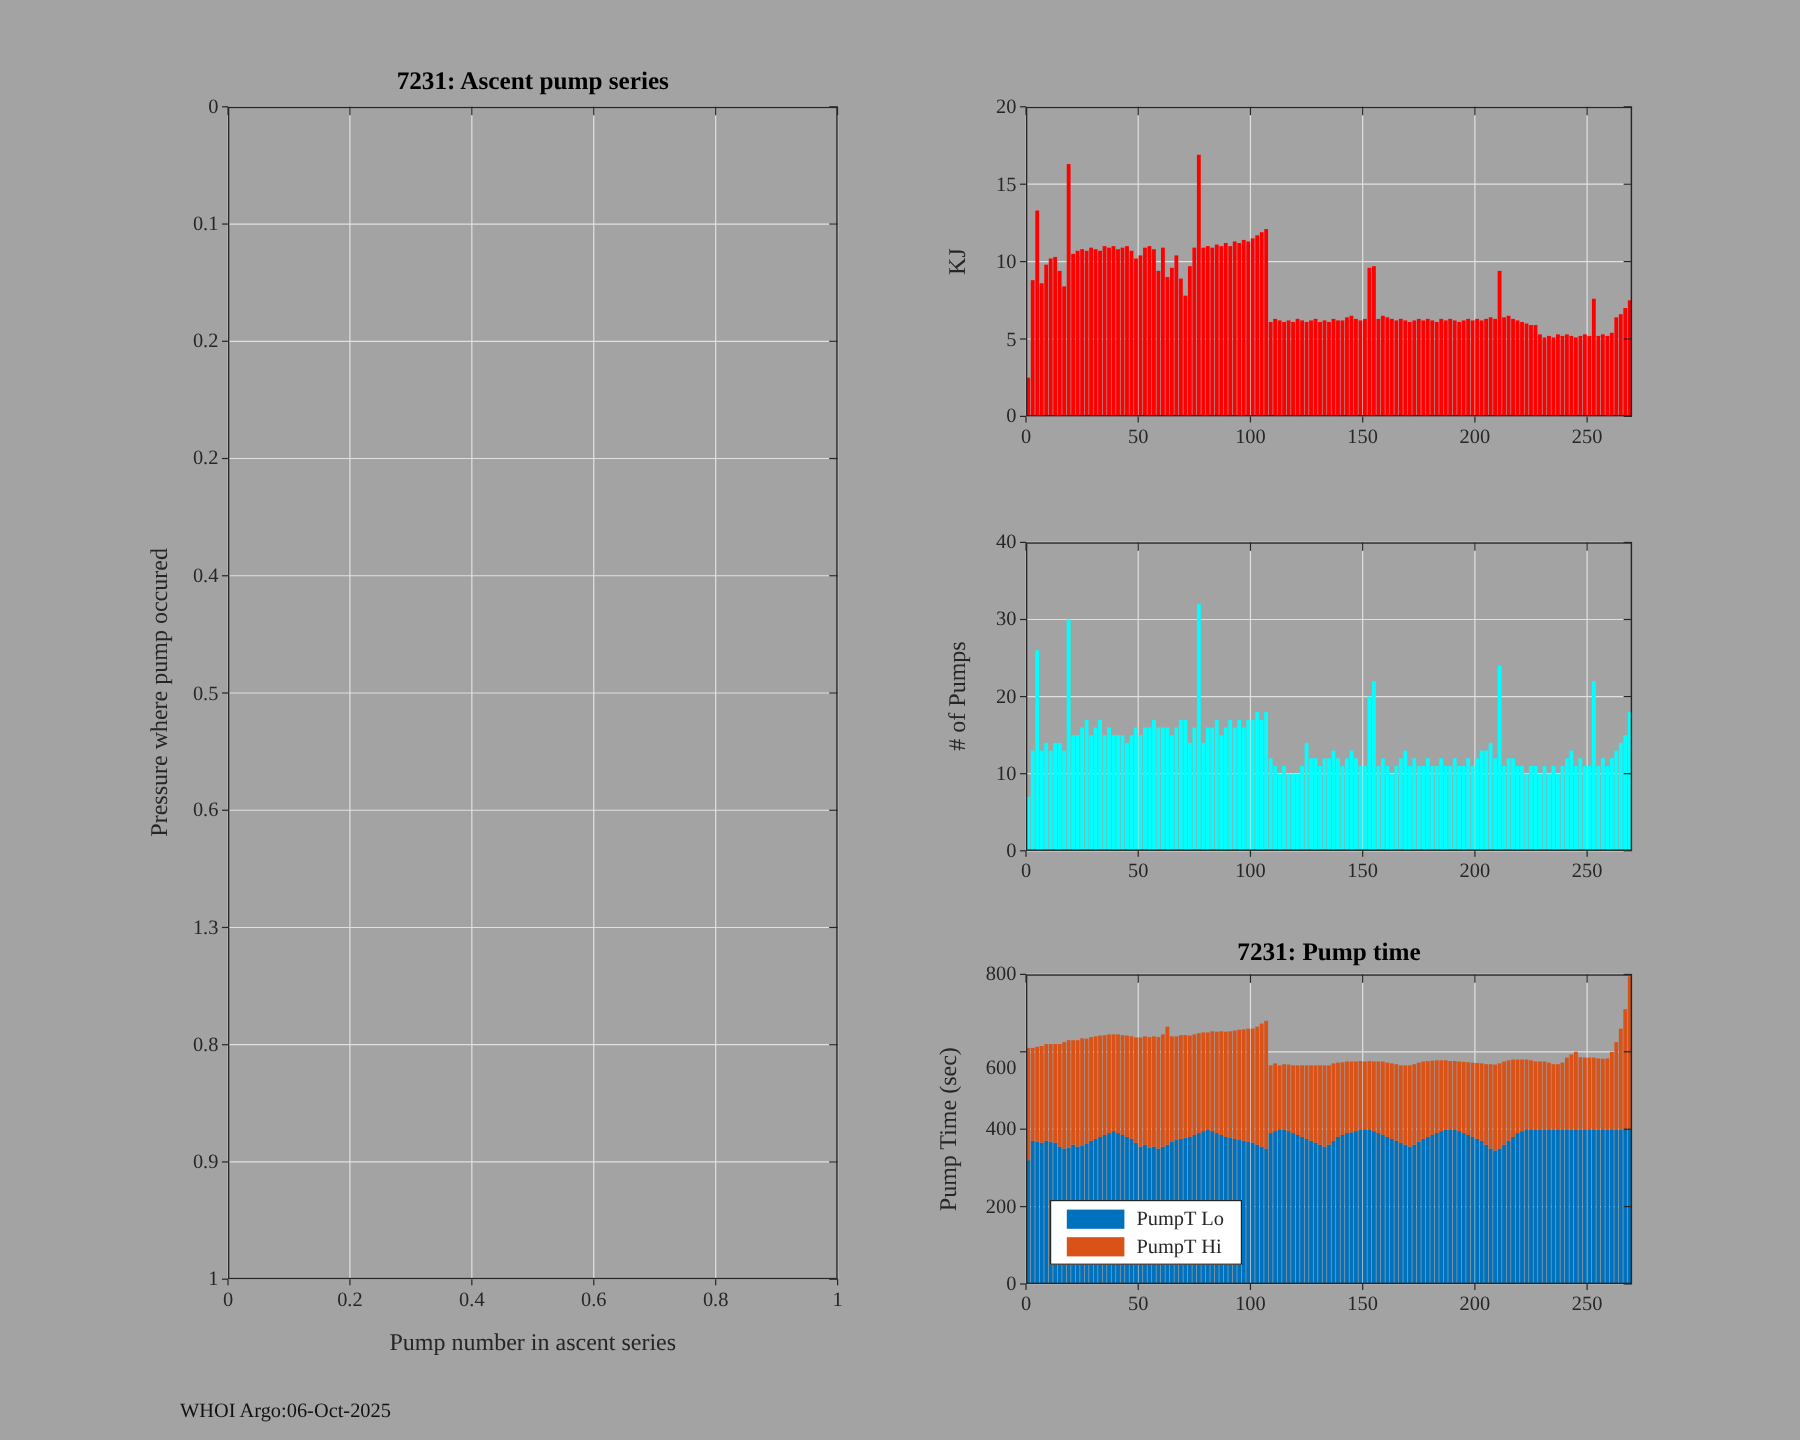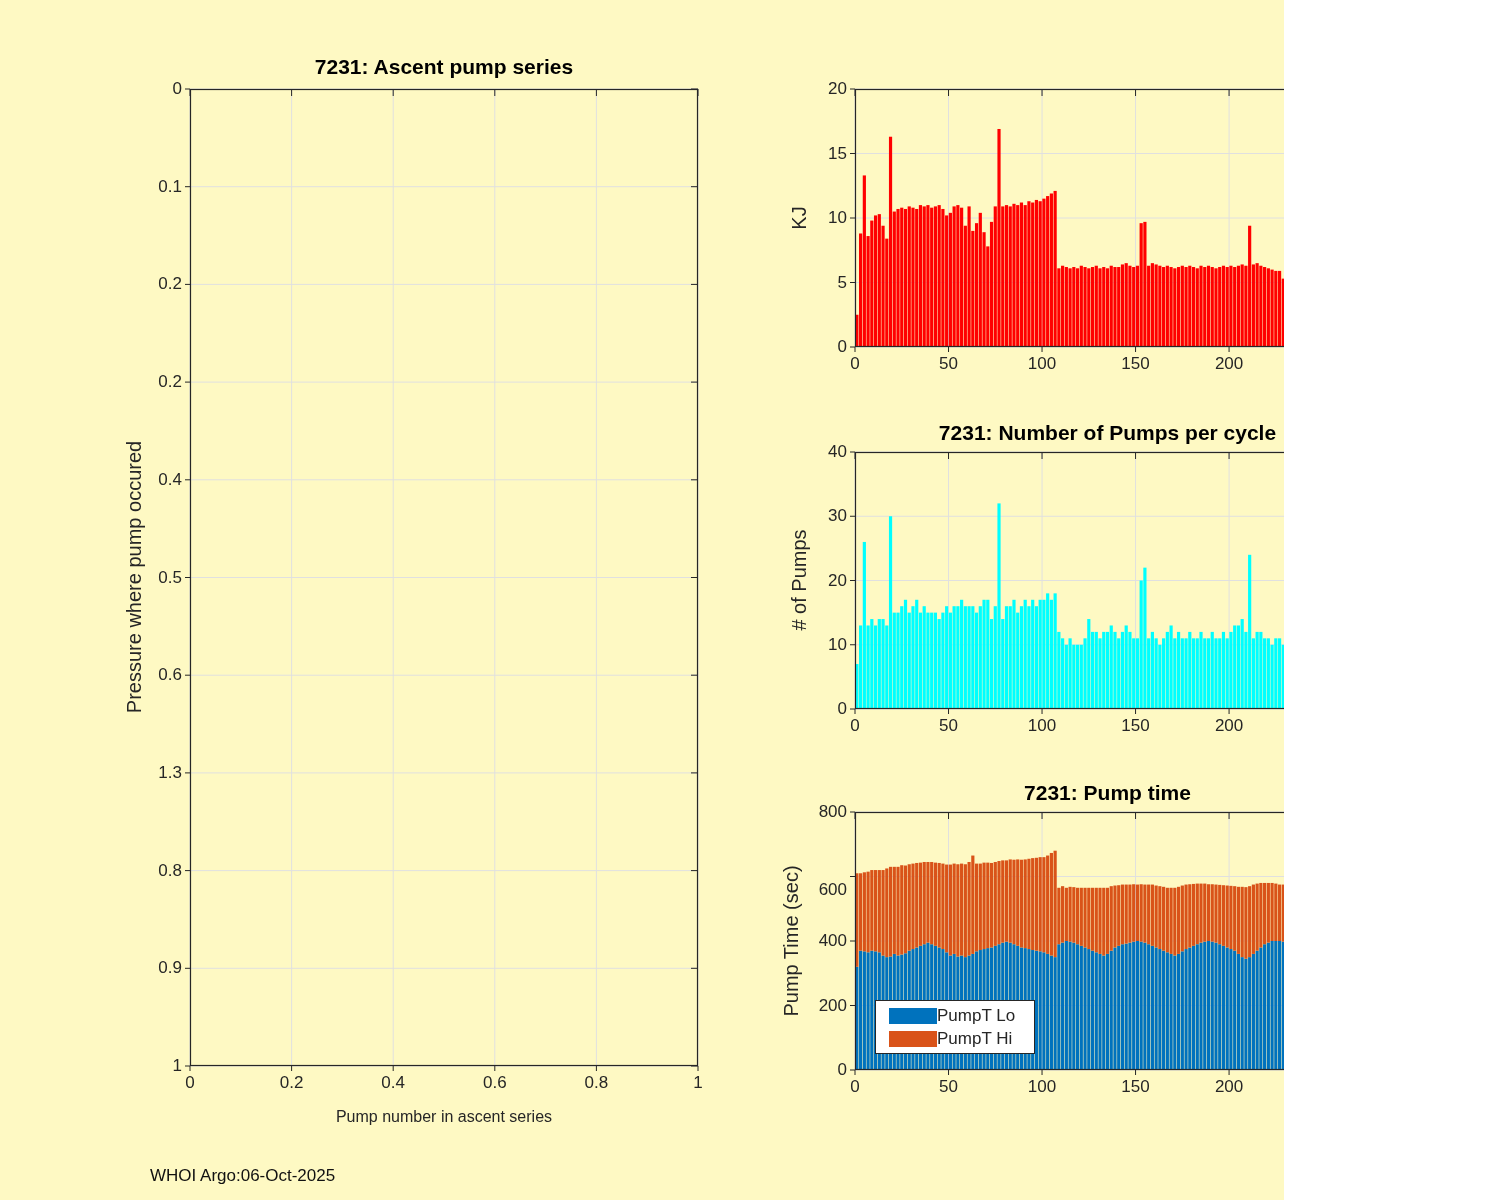--- a/index.html
+++ b/index.html
@@ -1,39 +1,38 @@
 <!DOCTYPE html>
 <html><head>
 <meta charset="utf-8">
 <style>
   html,body{margin:0;padding:0;background:#ffffff;}
   body{width:1500px;height:1200px;font-family:"Liberation Sans","DejaVu Sans",sans-serif;color:#262626;}
-  .figure{position:relative;width:1284px;height:1200px;background:#fef9c3;overflow:hidden;}
+  .figure{position:relative;width:1500px;height:1200px;background:#a3a3a3;overflow:hidden;font-family:Liberation Serif, serif;}
   .axes{position:absolute;}
   .title{position:absolute;font-weight:bold;font-size:21px;color:#000;text-align:center;white-space:nowrap;}
-  .xlabel{position:absolute;font-size:16px;color:#262626;text-align:center;white-space:nowrap;}
+  .xlabel{position:absolute;font-size:20px;color:#262626;text-align:center;white-space:nowrap;}
   .ylabel{position:absolute;font-size:20px;color:#262626;white-space:nowrap;transform:translate(-50%,-50%) rotate(-90deg);}
   .footer{position:absolute;font-size:17px;color:#111;}
   .tick-label{position:absolute;width:80px;text-align:center;font-size:17px;color:#262626;line-height:20px;}
   .tick-label.ytick{width:70px;text-align:right;}
   .grid{stroke:#e0e0e0;stroke-width:1;}
   .tick{stroke:#262626;stroke-width:1;}
   .axbox{fill:none;stroke:#262626;stroke-width:1.2;}
   .legend{position:absolute;left:20px;top:188px;width:160px;height:54px;background:#fff;border:1px solid #262626;z-index:2;display:flex;flex-direction:column;justify-content:center;gap:4px;padding-left:13px;box-sizing:border-box;}
-  .legend-row{display:flex;align-items:center;height:19px;}
+  .legend-row{display:flex;align-items:center;gap:10px;height:19px;}
   .legend-swatch{display:inline-block;width:48px;height:16px;}
   .legend-label{font-size:17px;color:#262626;white-space:nowrap;}
 </style>
 </head>
 <body>
 
 <div class="figure">
 
   <div class="title" style="left:190px;top:55px;width:508px;">7231: Ascent pump series</div>
-  <div class="title" style="left:855px;top:421px;width:505px;">7231: Number of Pumps per cycle</div>
   <div class="title" style="left:855px;top:781px;width:505px;">7231: Pump time</div>
 
   <div class="ylabel" style="left:134px;top:577px;">Pressure where pump occured</div>
   <div class="xlabel" style="left:190px;top:1108px;width:508px;">Pump number in ascent series</div>
   <div class="ylabel" style="left:799px;top:218px;">KJ</div>
   <div class="ylabel" style="left:799px;top:580px;"># of Pumps</div>
   <div class="ylabel" style="left:791px;top:941px;">Pump Time (sec)</div>
 
   <div class="axes" style="left:190px;top:89px;width:508px;height:977px;">
       <svg width="508" height="977" style="overflow: visible; position: absolute; left: 0px; top: 0px;">

